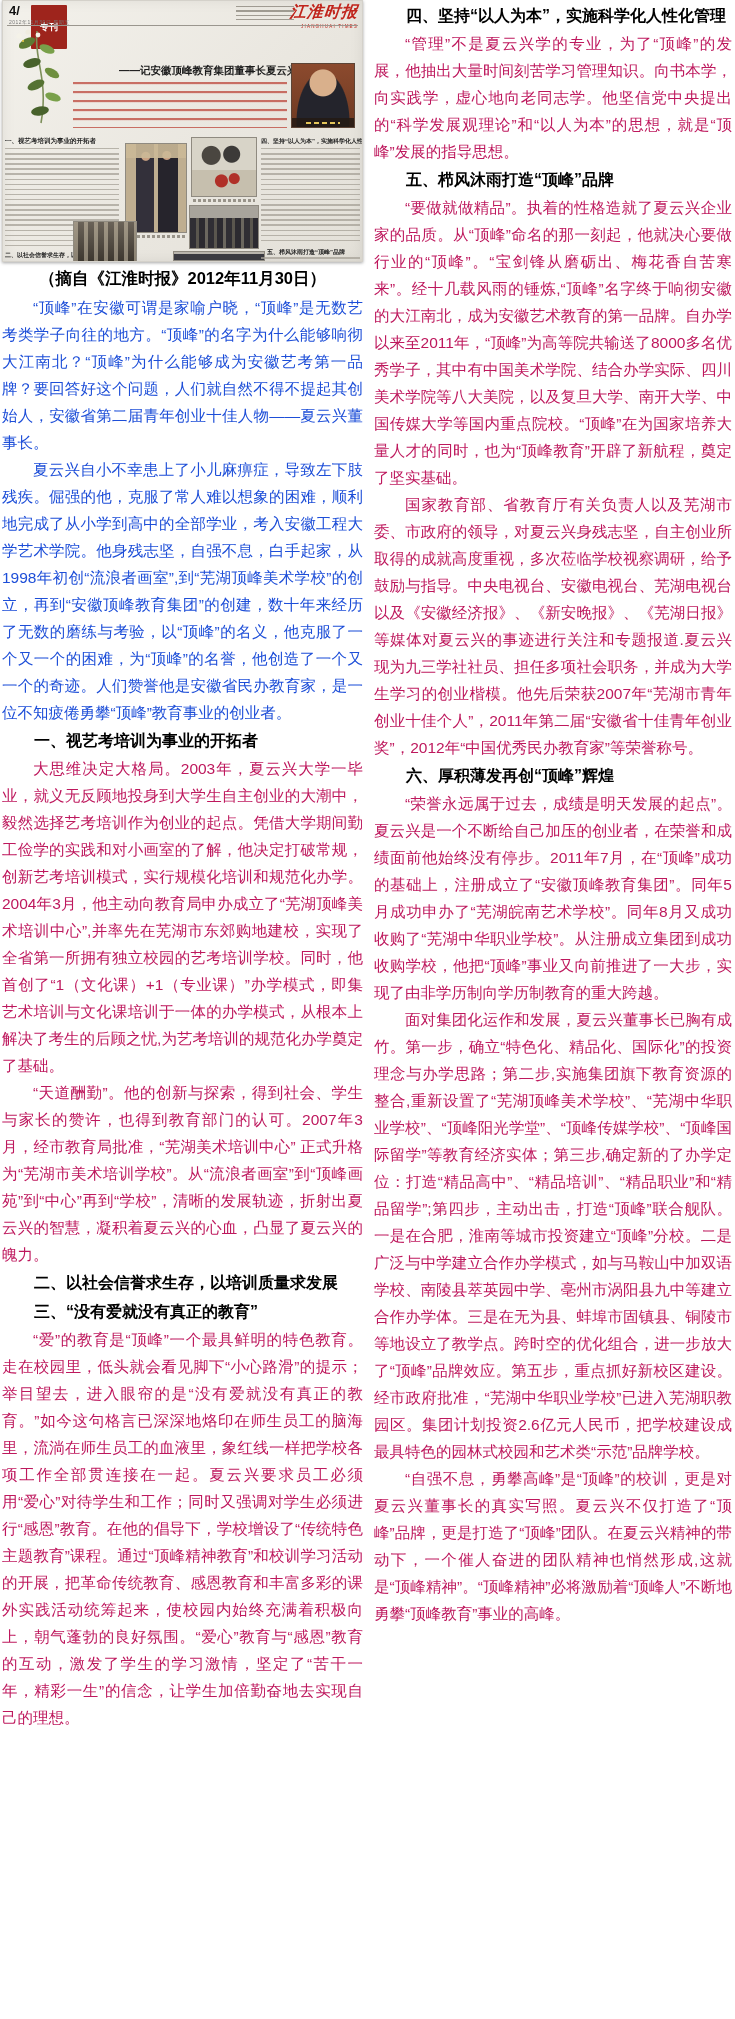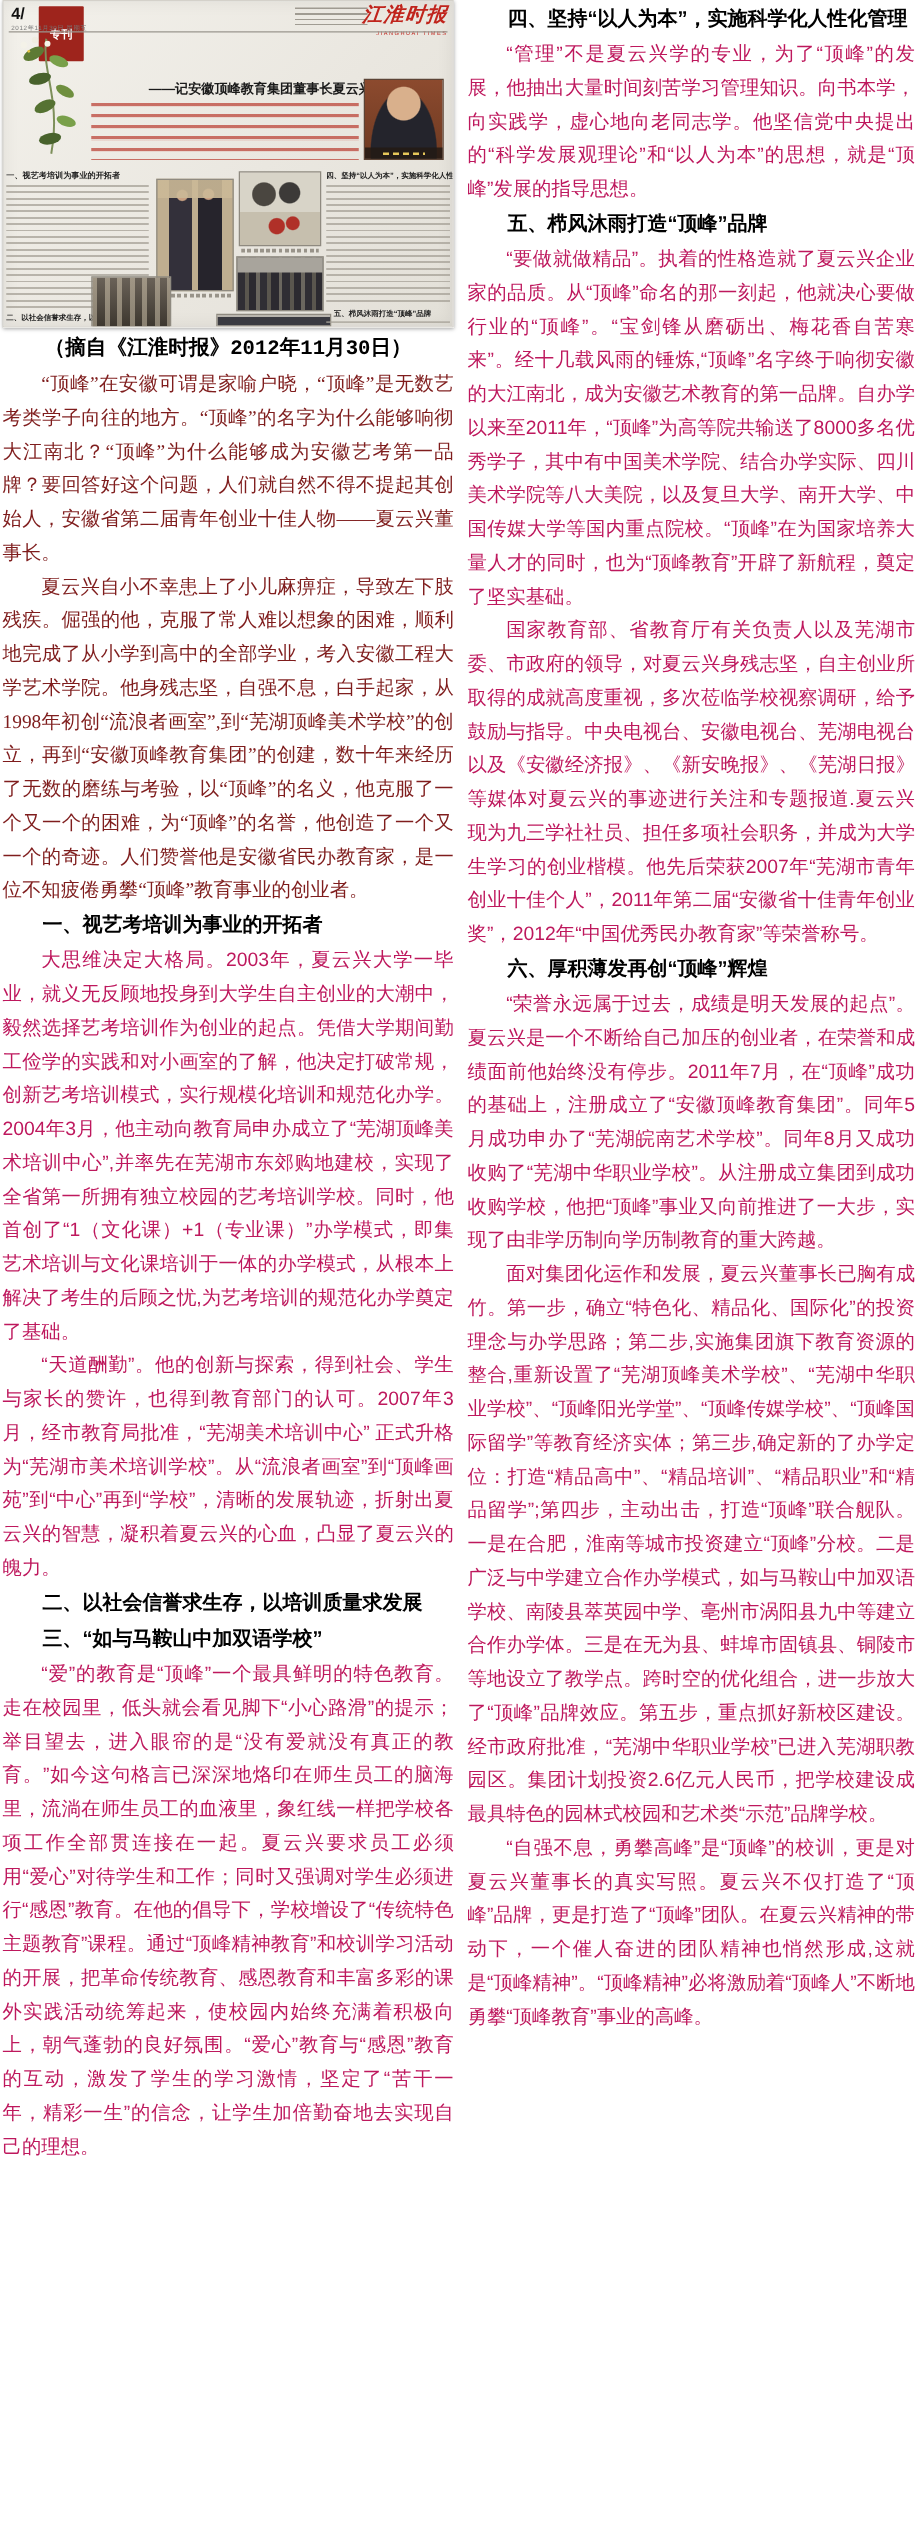--- a/index.html
+++ b/index.html
@@ -12,29 +12,29 @@
   .col { box-sizing:border-box; overflow:hidden; }
   .col-left  { width:368px; padding:0 5px 0 2px; }
   .col-right { width:367px; padding:1px 3px 0 6px; }
 
   
   .para {
     margin:0; text-indent:2em; text-align:justify;
     font-size:15.5px; line-height:27px; color:#be185d;
   }
   .kaiti {
-    font-family:Liberation Serif, serif; color:#7f1d1d;
+    font-family:Liberation Sans, sans-serif; color:#1d4ed8;
   }
   .sec-heading {
     margin:1px 0 0 0; font-size:16px; font-weight:bold; color:#000;
     line-height:28px; text-indent:2em; text-align:left;
   }
   .caption {
     font-size:16.5px; font-weight:bold; color:#000; text-align:center;
-    line-height:25px; margin:4px 0 3px 0;font-family:Liberation Mono, monospace;
+    line-height:25px; margin:4px 0 3px 0;
   }
 
   
   .scan {
     position:relative; width:361px; height:262px; overflow:hidden;
     background:linear-gradient(135deg,#f3f1eb 0%, #eae7e0 55%, #e3e0d8 100%);
     box-shadow:0 1px 3px rgba(0,0,0,.35), inset 0 0 14px rgba(0,0,0,.07);
     border:1px solid #d4d1ca; box-sizing:border-box;
   }
   .scan-pageno { position:absolute; left:6px; top:2px; font-size:13px; font-weight:bold; color:#111; }
@@ -194,21 +194,21 @@
 
     <div class="caption">（摘自《江淮时报》2012年11月30日）</div>
 
     <div id="left-sections">
         <p class="para kaiti">“顶峰”在安徽可谓是家喻户晓，“顶峰”是无数艺考类学子向往的地方。“顶峰”的名字为什么能够响彻大江南北？“顶峰”为什么能够成为安徽艺考第一品牌？要回答好这个问题，人们就自然不得不提起其创始人，安徽省第二届青年创业十佳人物——夏云兴董事长。</p>
         <p class="para kaiti">夏云兴自小不幸患上了小儿麻痹症，导致左下肢残疾。倔强的他，克服了常人难以想象的困难，顺利地完成了从小学到高中的全部学业，考入安徽工程大学艺术学院。他身残志坚，自强不息，白手起家，从1998年初创“流浪者画室”,到“芜湖顶峰美术学校”的创立，再到“安徽顶峰教育集团”的创建，数十年来经历了无数的磨练与考验，以“顶峰”的名义，他克服了一个又一个的困难，为“顶峰”的名誉，他创造了一个又一个的奇迹。人们赞誉他是安徽省民办教育家，是一位不知疲倦勇攀“顶峰”教育事业的创业者。</p>
         <h2 class="sec-heading">一、视艺考培训为事业的开拓者</h2>
         <p class="para">大思维决定大格局。2003年，夏云兴大学一毕业，就义无反顾地投身到大学生自主创业的大潮中，毅然选择艺考培训作为创业的起点。凭借大学期间勤工俭学的实践和对小画室的了解，他决定打破常规，创新艺考培训模式，实行规模化培训和规范化办学。2004年3月，他主动向教育局申办成立了“芜湖顶峰美术培训中心”,并率先在芜湖市东郊购地建校，实现了全省第一所拥有独立校园的艺考培训学校。同时，他首创了“1（文化课）+1（专业课）”办学模式，即集艺术培训与文化课培训于一体的办学模式，从根本上解决了考生的后顾之忧,为艺考培训的规范化办学奠定了基础。</p>
         <p class="para">“天道酬勤”。他的创新与探索，得到社会、学生与家长的赞许，也得到教育部门的认可。2007年3月，经市教育局批准，“芜湖美术培训中心” 正式升格为“芜湖市美术培训学校”。从“流浪者画室”到“顶峰画苑”到“中心”再到“学校”，清晰的发展轨迹，折射出夏云兴的智慧，凝积着夏云兴的心血，凸显了夏云兴的魄力。</p>
         <h2 class="sec-heading">二、以社会信誉求生存，以培训质量求发展</h2>
-        <h2 class="sec-heading">三、“如与马鞍山中加双语学校”</h2>
+        <h2 class="sec-heading">三、“没有爱就没有真正的教育”</h2>
         <p class="para">“爱”的教育是“顶峰”一个最具鲜明的特色教育。走在校园里，低头就会看见脚下“小心路滑”的提示；举目望去，进入眼帘的是“没有爱就没有真正的教育。”如今这句格言已深深地烙印在师生员工的脑海里，流淌在师生员工的血液里，象红线一样把学校各项工作全部贯连接在一起。夏云兴要求员工必须用“爱心”对待学生和工作；同时又强调对学生必须进行“感恩”教育。在他的倡导下，学校增设了“传统特色主题教育”课程。通过“顶峰精神教育”和校训学习活动的开展，把革命传统教育、感恩教育和丰富多彩的课外实践活动统筹起来，使校园内始终充满着积极向上，朝气蓬勃的良好氛围。“爱心”教育与“感恩”教育的互动，激发了学生的学习激情，坚定了“苦干一年，精彩一生”的信念，让学生加倍勤奋地去实现自己的理想。</p>
       </div>
   </div>
 
   <div class="col col-right">
     <div id="right-sections">
         <h2 class="sec-heading">四、坚持“以人为本”，实施科学化人性化管理</h2>
         <p class="para">“管理”不是夏云兴学的专业，为了“顶峰”的发展，他抽出大量时间刻苦学习管理知识。向书本学，向实践学，虚心地向老同志学。他坚信党中央提出的“科学发展观理论”和“以人为本”的思想，就是“顶峰”发展的指导思想。</p>
         <h2 class="sec-heading">五、栉风沐雨打造“顶峰”品牌</h2>
         <p class="para">“要做就做精品”。执着的性格造就了夏云兴企业家的品质。从“顶峰”命名的那一刻起，他就决心要做行业的“顶峰”。“宝剑锋从磨砺出、梅花香自苦寒来”。经十几载风雨的锤炼,“顶峰”名字终于响彻安徽的大江南北，成为安徽艺术教育的第一品牌。自办学以来至2011年，“顶峰”为高等院共输送了8000多名优秀学子，其中有中国美术学院、结合办学实际、四川美术学院等八大美院，以及复旦大学、南开大学、中国传媒大学等国内重点院校。“顶峰”在为国家培养大量人才的同时，也为“顶峰教育”开辟了新航程，奠定了坚实基础。</p>

